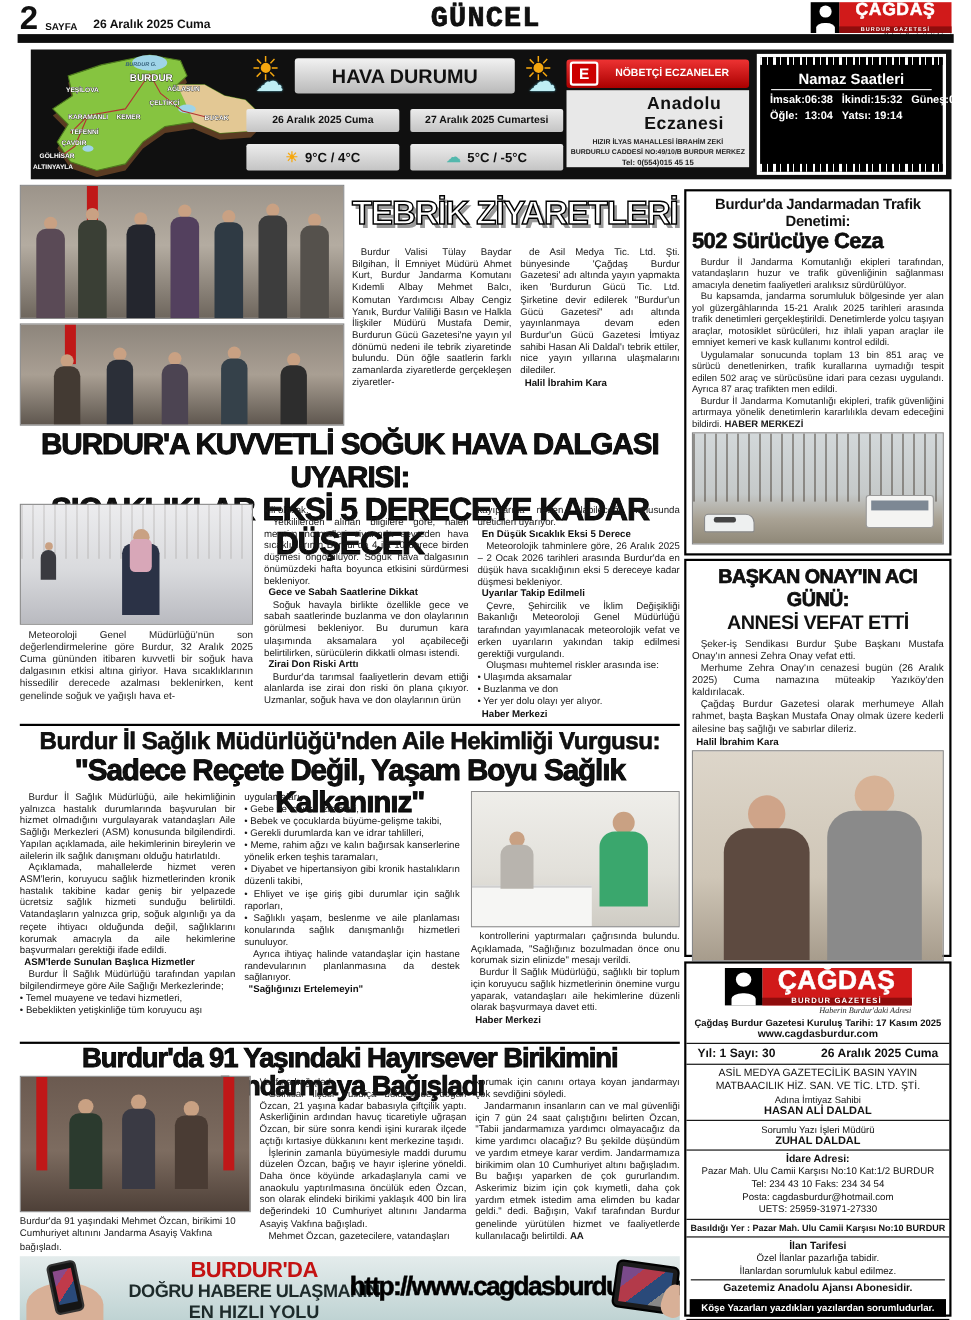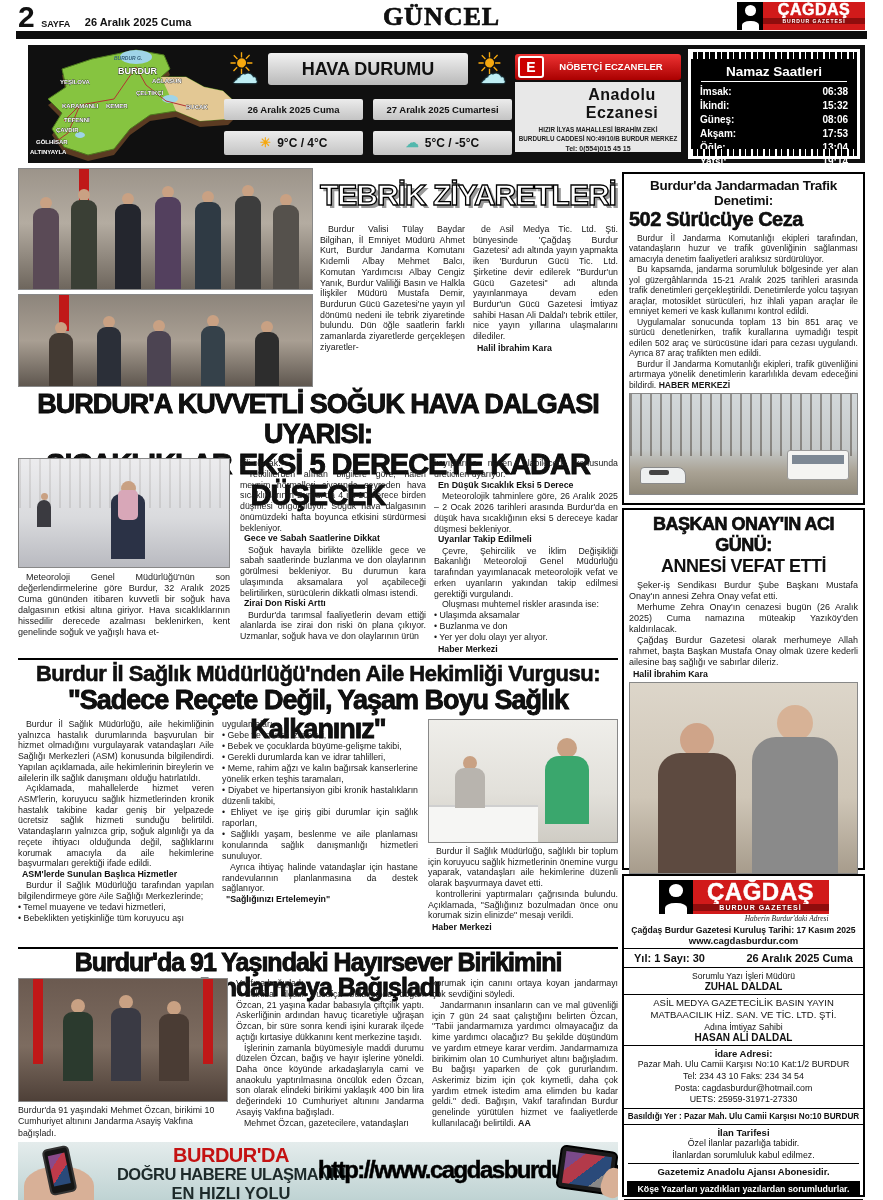--- a/index.html
+++ b/index.html
@@ -5,29 +5,29 @@
   *{margin:0;padding:0;box-sizing:border-box;}
   html,body{background:#e9e9e9;}
   body{width:883px;margin:0 auto;font-family:"Liberation Sans",sans-serif;}
   .page{position:relative;width:883px;height:1200px;background:#fff;overflow:hidden;color:#111;}
 
   
   .hdr{position:absolute;left:18px;top:2px;right:18px;height:30px;}
   .pagenum{font-size:30px;font-weight:bold;line-height:30px;display:inline-block;vertical-align:top;}
   .pagelabel{font-size:9px;font-weight:bold;display:inline-block;vertical-align:bottom;margin:0 10px 3px 2px;}
   .hdr-date{font-size:11px;font-weight:bold;display:inline-block;vertical-align:bottom;margin-bottom:4px;}
-  .guncel{position:absolute;left:50%;top:0;transform:translateX(-50%);font-family:Liberation Serif, serif;font-weight:bold;font-size:26px;letter-spacing:1px;-webkit-text-stroke:0.6px #000;}
+  .guncel{position:absolute;left:50%;top:0;transform:translateX(-50%);font-family:Liberation Mono, monospace;font-weight:bold;font-size:26px;letter-spacing:1px;-webkit-text-stroke:0.6px #000;}
   .hdr-bar{position:absolute;left:16px;top:31px;right:16px;height:8px;background:#0d0d0d;}
 
   
   .cb-logo{display:flex;align-items:stretch;}
   .cb-ata{position:relative;background:#000;flex:0 0 auto;}
   .cb-ata::before{content:"";position:absolute;top:12%;left:30%;width:42%;height:38%;border-radius:50%;background:#fff;}
   .cb-ata::after{content:"";position:absolute;bottom:0;left:18%;width:66%;height:32%;border-radius:45% 45% 0 0;background:#fff;}
-  .cb-right{background:#d11a1a;flex:1;display:flex;flex-direction:column;justify-content:flex-start;align-items:center;}
+  .cb-right{background:#d11a1a;flex:1;display:flex;flex-direction:column;justify-content:space-between;align-items:center;}
   .cb-title{color:#fff;font-weight:bold;line-height:1;letter-spacing:0.5px;-webkit-text-stroke:0.5px #fff;}
   .cb-sub{background:#8f0d0d;color:#fff;font-weight:bold;width:100%;text-align:center;letter-spacing:1px;}
   .cb-tag{font-family:"Liberation Serif",serif;font-style:italic;text-align:right;color:#222;}
   .logo-sm{position:absolute;right:0;top:0;width:128px;}
   .logo-sm .cb-ata{width:26px;height:28px;}
   .logo-sm .cb-title{font-size:16px;}
   .logo-sm .cb-sub{font-size:5px;}
   .logo-sm .cb-tag{font-size:5.5px;}
 
   
@@ -51,21 +51,21 @@
   .pharm-body{margin-top:2px;background:#e8e8e8;height:70px;text-align:center;padding-top:4px;}
   .pharm-name{font-size:16px;font-weight:bold;letter-spacing:0.5px;color:#111;padding-left:48px;}
   .pharm-addr{font-size:6.3px;font-weight:bold;color:#222;line-height:1.5;margin-top:3px;}
   .pharm-tel{font-size:7px;font-weight:bold;color:#222;margin-top:1px;}
 
   .namaz{position:absolute;left:660px;top:4px;width:172px;height:110px;background:#fff;padding:3px;}
   .namaz-in{position:relative;background:#000;height:100%;padding:10px 6px 4px 6px;}
   .jag{position:absolute;left:0;right:0;height:7px;background:repeating-linear-gradient(90deg,#fff 0 2px,#000 2px 6px,#fff 6px 7px,#000 7px 12px);}
   .jag.top{top:0;} .jag.bot{bottom:0;}
   .namaz-title{color:#fff;font-weight:bold;font-size:13.5px;text-align:center;border-bottom:1.5px solid #fff;padding-bottom:2px;margin:2px 4px 4px 4px;}
-  .namaz-grid{display:grid;grid-template-columns:1fr;column-gap:8px;row-gap:3px;padding:0 3px;}
+  .namaz-grid{display:grid;grid-template-columns:1fr 1fr 1fr 1fr;column-gap:8px;row-gap:3px;padding:0 3px;}
   .namaz-item{display:flex;justify-content:space-between;color:#fff;font-size:10px;font-weight:bold;}
 
   
   .p{font-size:8.8px;line-height:1.22;text-align:justify;text-indent:8px;color:#191919;}
   .sh{font-size:8.8px;line-height:1.3;font-weight:bold;text-indent:4px;color:#111;}
   .bl{font-size:8.8px;line-height:1.25;text-align:justify;color:#191919;}
   .byline{font-size:8.8px;font-weight:bold;margin-top:1px;text-indent:4px;}
   .box{position:absolute;border:2px solid #000;background:#fff;padding:4px 5px;}
   .rule{position:absolute;left:18px;width:600px;height:2px;background:#000;}
 
@@ -468,22 +468,22 @@
           <div class="desk"></div>
           <div class="person" style="right:28px;bottom:18px;width:44px;height:86px;color:#3aa76d;">
               <span class="phd" style="width:20px;height:20px;margin-left:-10px;"></span>
               <span class="pb" style="top:18px;border-radius:14px 14px 0 0;"></span>
             </div>
           <div class="person" style="left:26px;bottom:34px;width:30px;height:52px;color:#b8b4ae;">
               <span class="phd" style="width:14px;height:14px;margin-left:-7px;"></span>
               <span class="pb" style="top:12px;"></span>
             </div>
         </div>
+        <p class="p">kontrollerini yaptırmaları çağrısında bulundu. Açıklamada, "Sağlığınız bozulmadan önce onu korumak sizin elinizde" mesajı verildi.</p>
         <p class="p">Burdur İl Sağlık Müdürlüğü, sağlıklı bir toplum için koruyucu sağlık hizmetlerinin önemine vurgu yaparak, vatandaşları aile hekimlerine düzenli olarak başvurmaya davet etti.</p>
-        <p class="p">kontrollerini yaptırmaları çağrısında bulundu. Açıklamada, "Sağlığınız bozulmadan önce onu korumak sizin elinizde" mesajı verildi.</p>
         <div class="byline">Haber Merkezi</div>
       </div>
     </div>
   </section>
   <div class="rule" style="top:947px;"></div>
 
   <aside class="box kunye">
     <div class="krow kunye-logo">
       <div class="logo-big">
         <div class="cb-logo">
@@ -496,28 +496,28 @@
         <div class="cb-tag">Haberin Burdur'daki Adresi</div>
       </div>
       <div class="kfound">Çağdaş Burdur Gazetesi Kuruluş Tarihi: 17 Kasım 2025</div>
       <div class="kweb">www.cagdasburdur.com</div>
     </div>
     <div class="krow kissue">
       <span>Yıl: 1  Sayı: 30</span>
       <span>26 Aralık 2025 Cuma</span>
     </div>
     <div class="krow">
-      <div class="klabel">Sorumlu Yazı İşleri Müdürü</div>
-      <div class="kname">ZUHAL DALDAL</div>
-    </div>
-    <div class="krow">
       <div class="kco">ASİL MEDYA GAZETECİLİK BASIN YAYIN</div>
       <div class="kco">MATBAACILIK HİZ. SAN. VE TİC. LTD. ŞTİ.</div>
       <div class="klabel">Adına İmtiyaz Sahibi</div>
       <div class="kname">HASAN ALİ DALDAL</div>
+    </div>
+    <div class="krow">
+      <div class="klabel">Sorumlu Yazı İşleri Müdürü</div>
+      <div class="kname">ZUHAL DALDAL</div>
     </div>
     <div class="krow">
       <div class="kaddr-l">İdare Adresi:</div>
       <div class="kaddr">Pazar Mah. Ulu Camii Karşısı No:10 Kat:1/2 BURDUR</div>
       <div class="kaddr">Tel: 234 43 10 Faks: 234 34 54</div>
       <div class="kaddr">Posta: cagdasburdur@hotmail.com</div>
       <div class="kaddr">UETS: 25959-31971-27330</div>
     </div>
     <div class="krow kprint">Basıldığı Yer : Pazar Mah. Ulu Camii Karşısı No:10 BURDUR</div>
     <div class="krow" style="border-bottom:none;">

